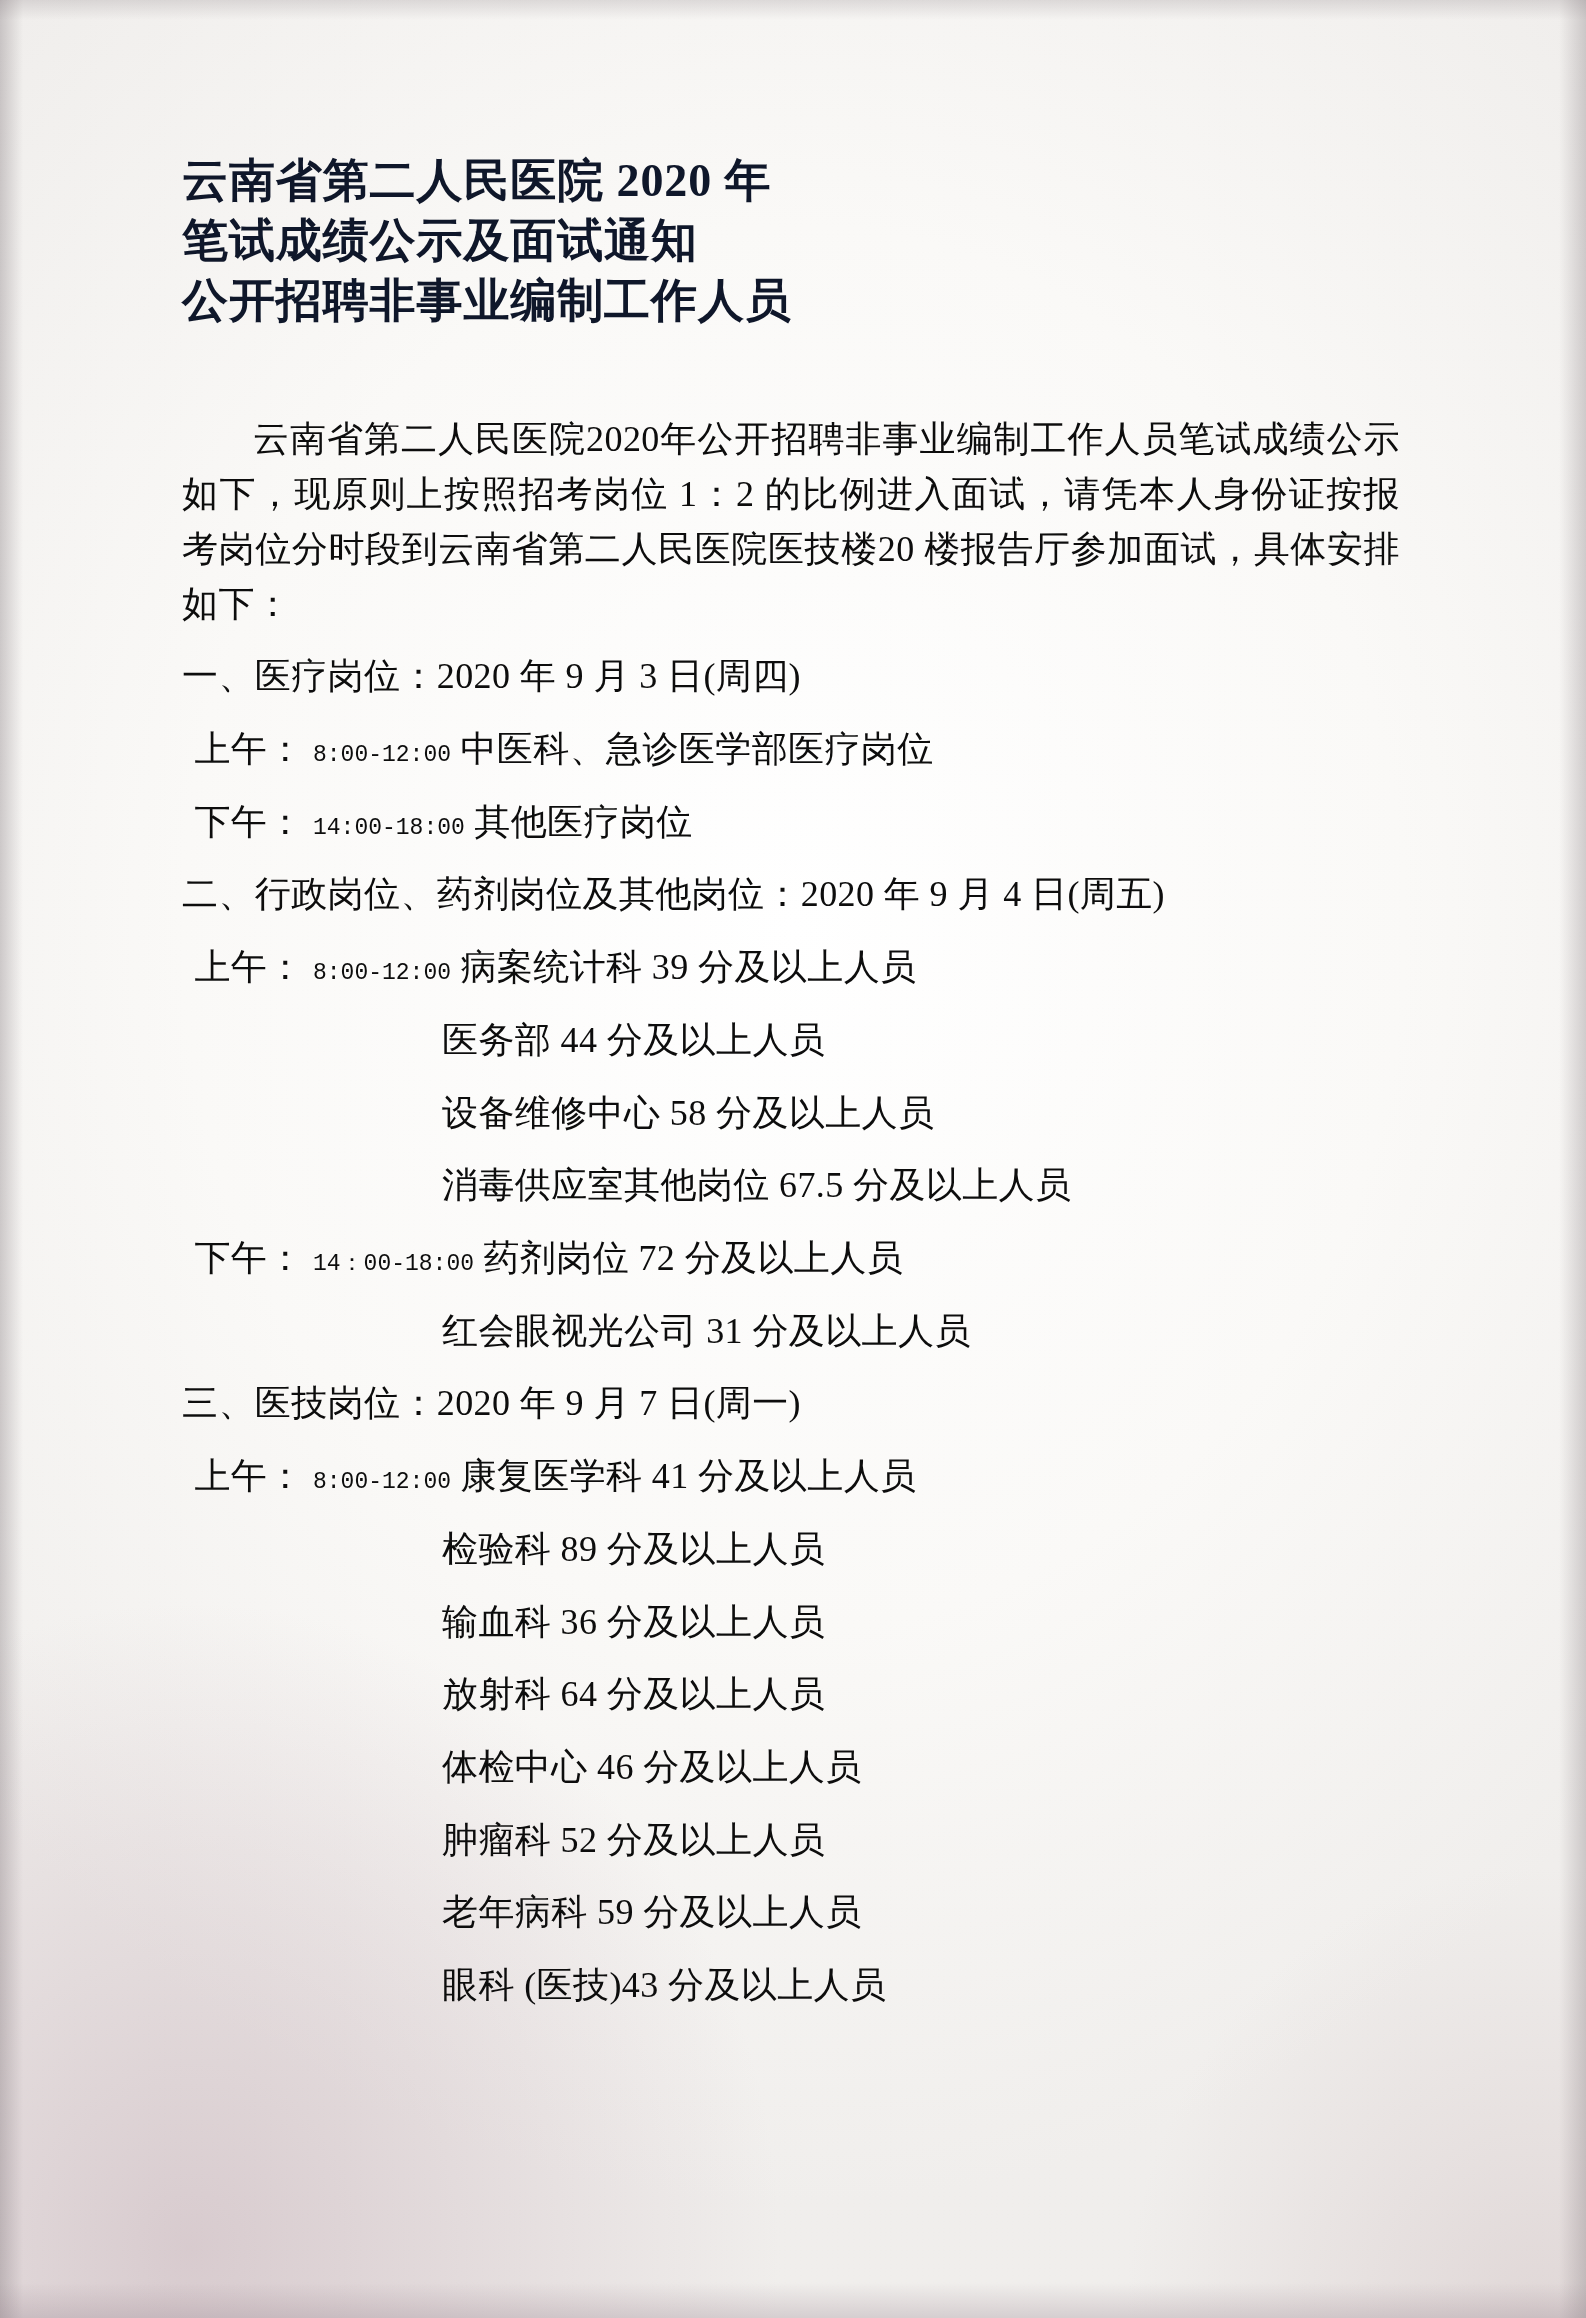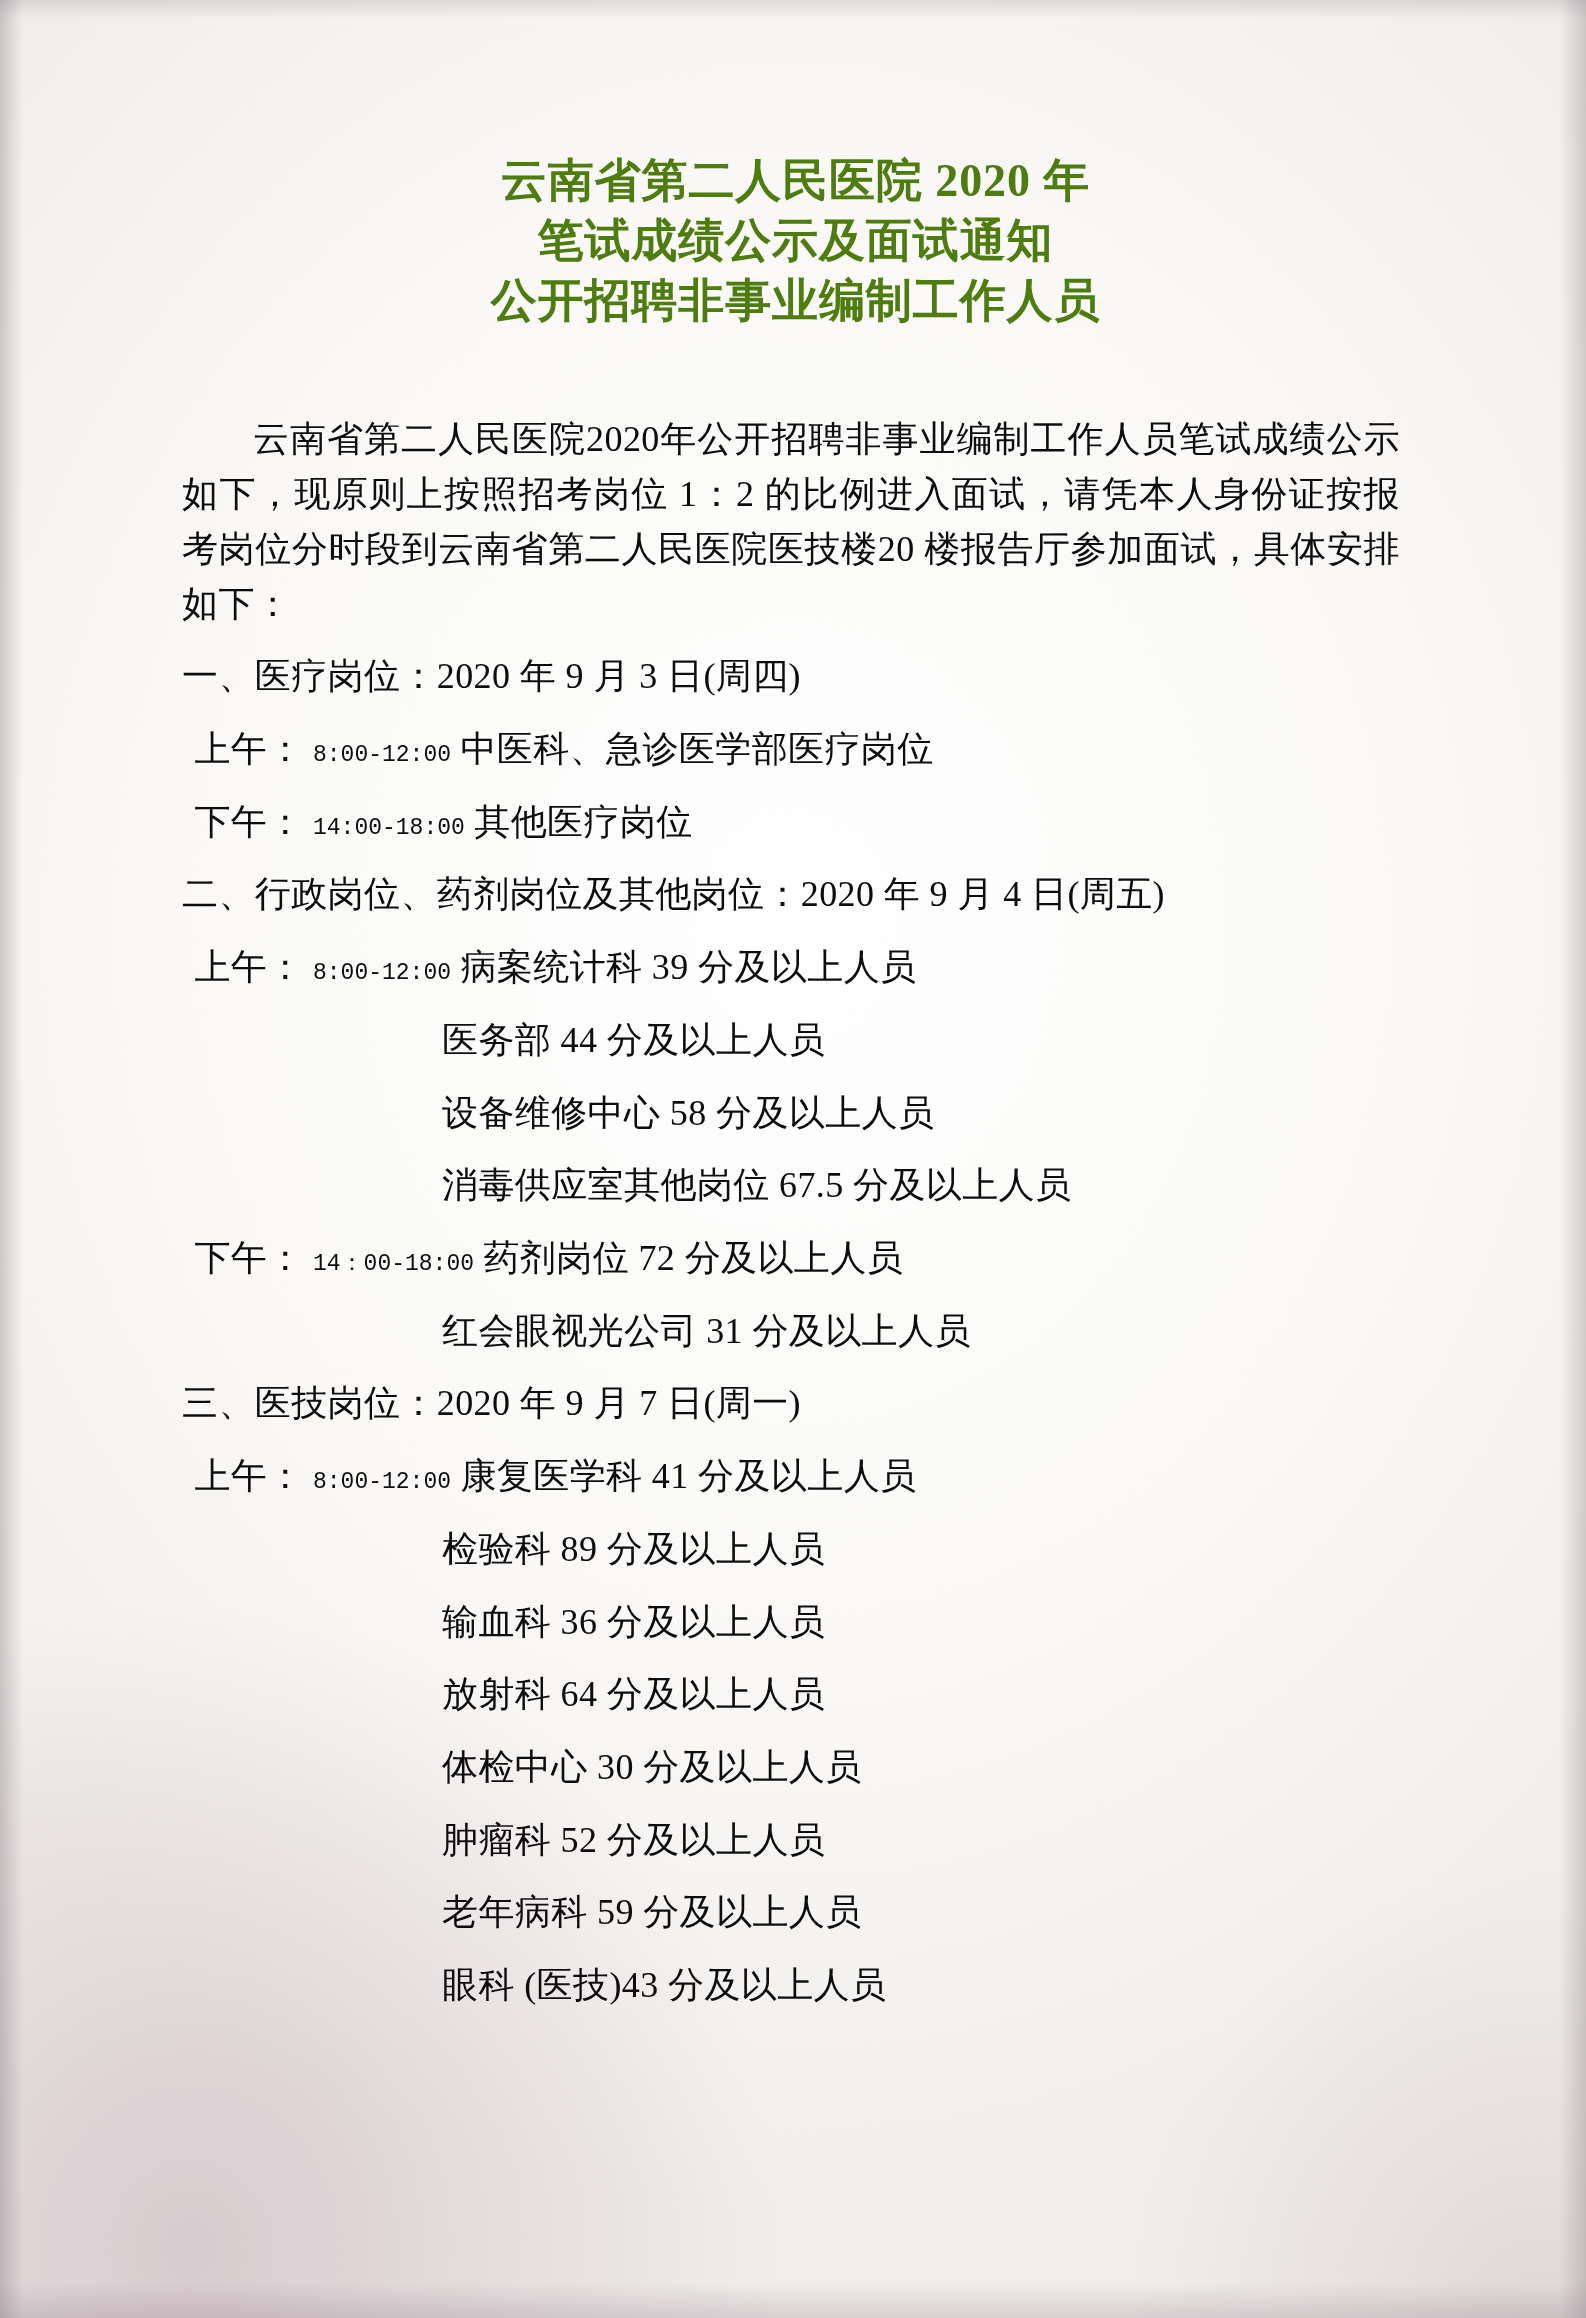--- a/index.html
+++ b/index.html
@@ -58,26 +58,26 @@
   }
 
   .content {
     position: absolute;
     left: 182px;
     top: 151px;
     width: 1227px;
   }
 
   .doc-title {
-    text-align: center;
+    text-align: left;
     font-weight: bold;
     font-size: 46px;
     line-height: 1.30;
     letter-spacing: 0.9px;
-    color: #4d7c0f;
+    color: #0f172a;
     font-family: "Liberation Serif", "DejaVu Serif", serif;
   }
   .doc-title .tl {
     display: block;
     white-space: nowrap;
   }
 
   .body-block {
     margin-top: 82px;
     font-size: 36px;
@@ -187,21 +187,21 @@
 
       <div class="line lv2">
         <span>上午：</span>
         <span class="mono">8:00-12:00</span>
         <span>康复医学科 41 分及以上人员</span>
       </div>
       <div class="sub-list">
         <div class="sub-item">检验科 89 分及以上人员</div>
         <div class="sub-item">输血科 36 分及以上人员</div>
         <div class="sub-item">放射科 64 分及以上人员</div>
-        <div class="sub-item">体检中心 30 分及以上人员</div>
+        <div class="sub-item">体检中心 46 分及以上人员</div>
         <div class="sub-item">肿瘤科 52 分及以上人员</div>
         <div class="sub-item">老年病科 59 分及以上人员</div>
         <div class="sub-item">眼科 (医技)43 分及以上人员</div>
       </div>
 
     </div>
   </div>
 </div>
 
 <div class="edge-left"></div>

